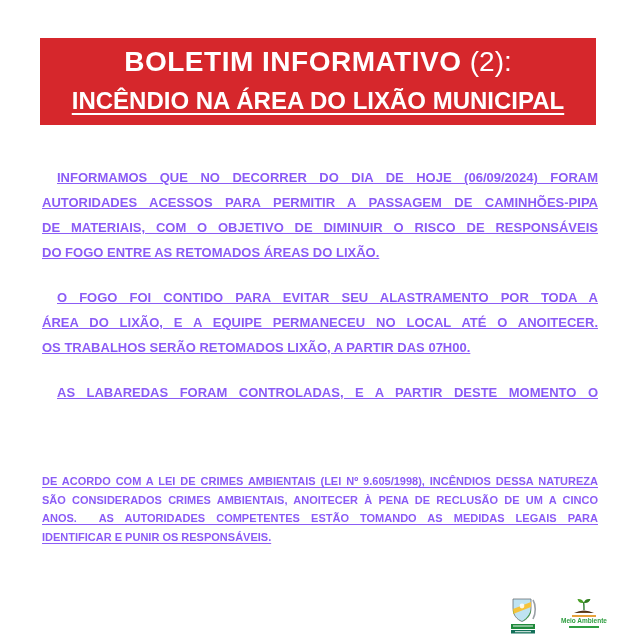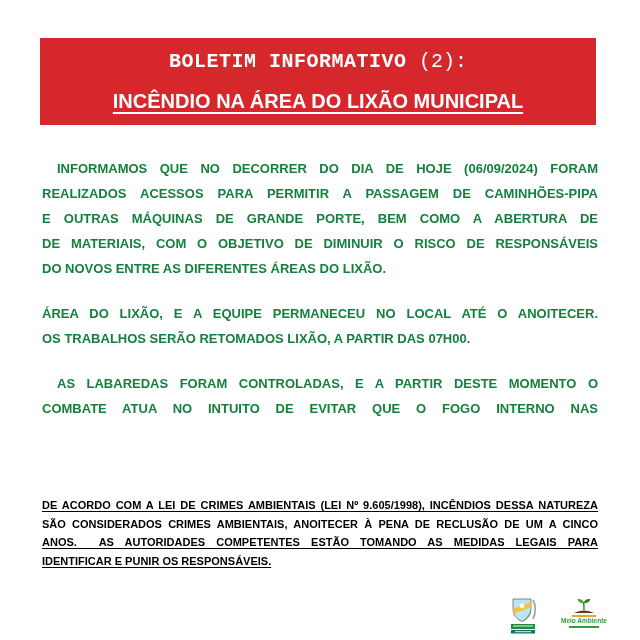--- a/index.html
+++ b/index.html
@@ -16,58 +16,58 @@
     position: absolute;
     left: 40px; top: 38px;
     width: 556px; height: 87px;
     background: #d6272c;
     color: #ffffff;
     text-align: center;
     box-sizing: border-box;
     padding-top: 5px;
   }
   .banner-line1 {
-    font-size: 20px; font-weight: 700;
+    font-size: 28px; font-weight: 700;
     line-height: 38px; letter-spacing: 0.5px;
     white-space: nowrap;
-    font-family: Liberation Mono, monospace;
   }
   .banner-line1 .thin { font-weight: 400; letter-spacing: 0; }
   .banner-line2 {
-    font-size: 20px; font-weight: 700;
+    font-size: 24px; font-weight: 700;
     line-height: 40px; letter-spacing: 0;
     white-space: nowrap;
     text-decoration: underline;
     text-underline-offset: 4px;
     text-decoration-thickness: 2px;
   }
 
   
   .content {
     position: absolute;
-    left: 42px; top: 156px;
+    left: 42px; top: 165px;
     width: 556px;
-    color: #15803d;
+    color: #8b5cf6;
+    text-decoration: underline;
   }
   .para { margin: 0 0 20px 0; }
   .bline {
     font-size: 13px; font-weight: 700;
     line-height: 25px;
     text-align: justify; text-align-last: justify;
     text-justify: inter-word;
   }
   .bline.lastline { text-align-last: left; }
   .bline.indent { text-indent: 15px; }
 
   
   .legal {
     position: absolute;
-    left: 42px; top: 496px;
+    left: 42px; top: 472px;
     width: 556px;
-    color: #000000;
+    color: #8b5cf6;
   }
   .lline {
     font-size: 11px; font-weight: 700;
     line-height: 18.5px;
     text-align: justify; text-align-last: justify;
     text-justify: inter-word;
   }
   .lline.lastline { text-align-last: left; }
   .lline.u {
     text-decoration: underline;
@@ -99,32 +99,31 @@
     <div class="banner-line1">
       <span>BOLETIM INFORMATIVO</span>
       <span class="thin">(2):</span>
     </div>
     <div class="banner-line2">INCÊNDIO NA ÁREA DO LIXÃO MUNICIPAL</div>
   </header>
 
   <main class="content">
     <div class="para">
       <div class="bline indent">INFORMAMOS QUE NO DECORRER DO DIA DE HOJE (06/09/2024) FORAM</div>
-      <div class="bline">REALIZADOS ACESSOS PARA PERMITIR A PASSAGEM DE CAMINHÕES-PIPA</div>
-      <div class="bline">E OUTRAS MÁQUINAS DE GRANDE PORTE, BEM COMO A ABERTURA DE</div>
+      <div class="bline">AUTORIDADES ACESSOS PARA PERMITIR A PASSAGEM DE CAMINHÕES-PIPA</div>
       <div class="bline">DE MATERIAIS, COM O OBJETIVO DE DIMINUIR O RISCO DE RESPONSÁVEIS</div>
-      <div class="bline lastline">DO NOVOS ENTRE AS DIFERENTES ÁREAS DO LIXÃO.</div>
+      <div class="bline lastline">DO FOGO ENTRE AS RETOMADOS ÁREAS DO LIXÃO.</div>
     </div>
     <div class="para">
+      <div class="bline indent">O FOGO FOI CONTIDO PARA EVITAR SEU ALASTRAMENTO POR TODA A</div>
       <div class="bline">ÁREA DO LIXÃO, E A EQUIPE PERMANECEU NO LOCAL ATÉ O ANOITECER.</div>
       <div class="bline lastline">OS TRABALHOS SERÃO RETOMADOS LIXÃO, A PARTIR DAS 07H00.</div>
     </div>
     <div class="para">
       <div class="bline indent">AS LABAREDAS FORAM CONTROLADAS, E A PARTIR DESTE MOMENTO O</div>
-      <div class="bline">COMBATE ATUA NO INTUITO DE EVITAR QUE O FOGO INTERNO NAS</div>
     </div>
   </main>
 
   <section class="legal">
     <div class="lline u">DE ACORDO COM A LEI DE CRIMES AMBIENTAIS (LEI Nº 9.605/1998), INCÊNDIOS DESSA NATUREZA</div>
     <div class="lline">SÃO CONSIDERADOS CRIMES AMBIENTAIS, ANOITECER À PENA DE RECLUSÃO DE UM A CINCO</div>
     <div class="lline u">ANOS.&nbsp; AS AUTORIDADES COMPETENTES ESTÃO TOMANDO AS MEDIDAS LEGAIS PARA</div>
     <div class="lline u lastline">IDENTIFICAR E PUNIR OS RESPONSÁVEIS.</div>
   </section>
 

